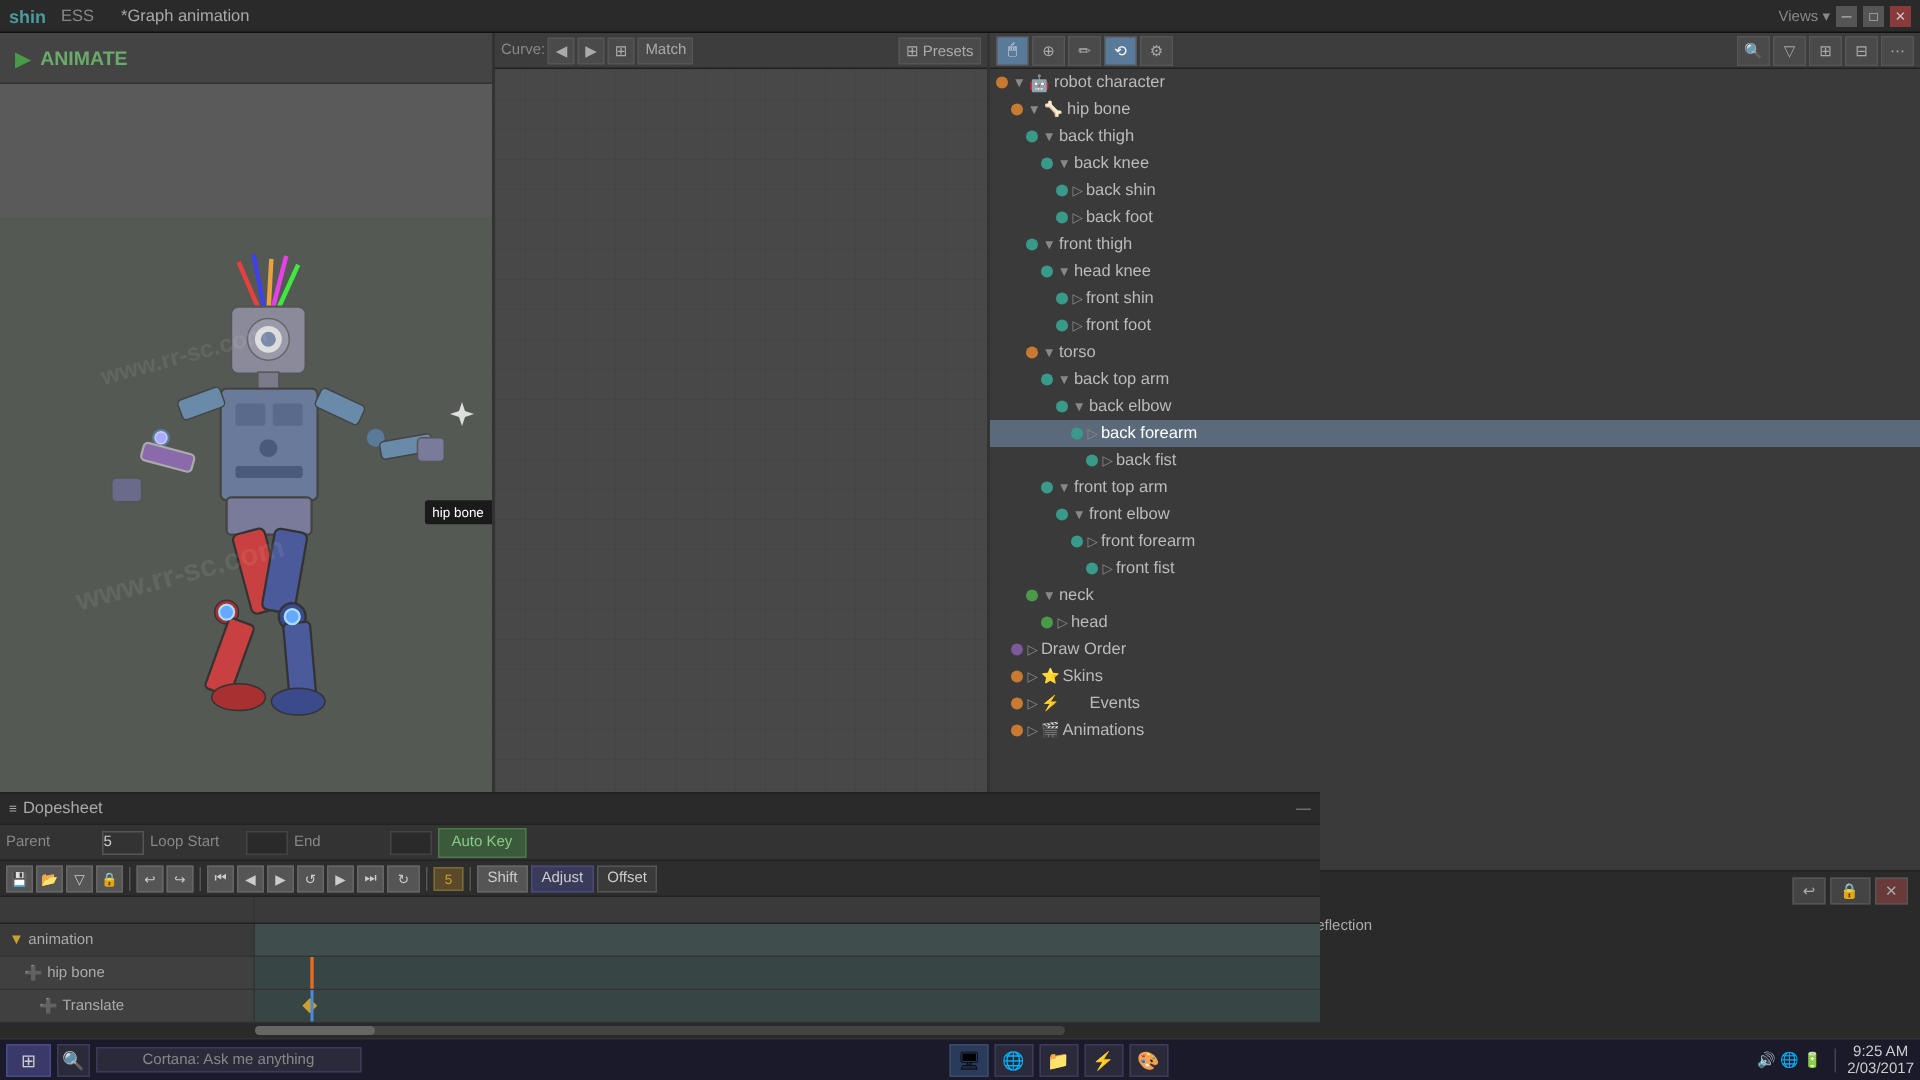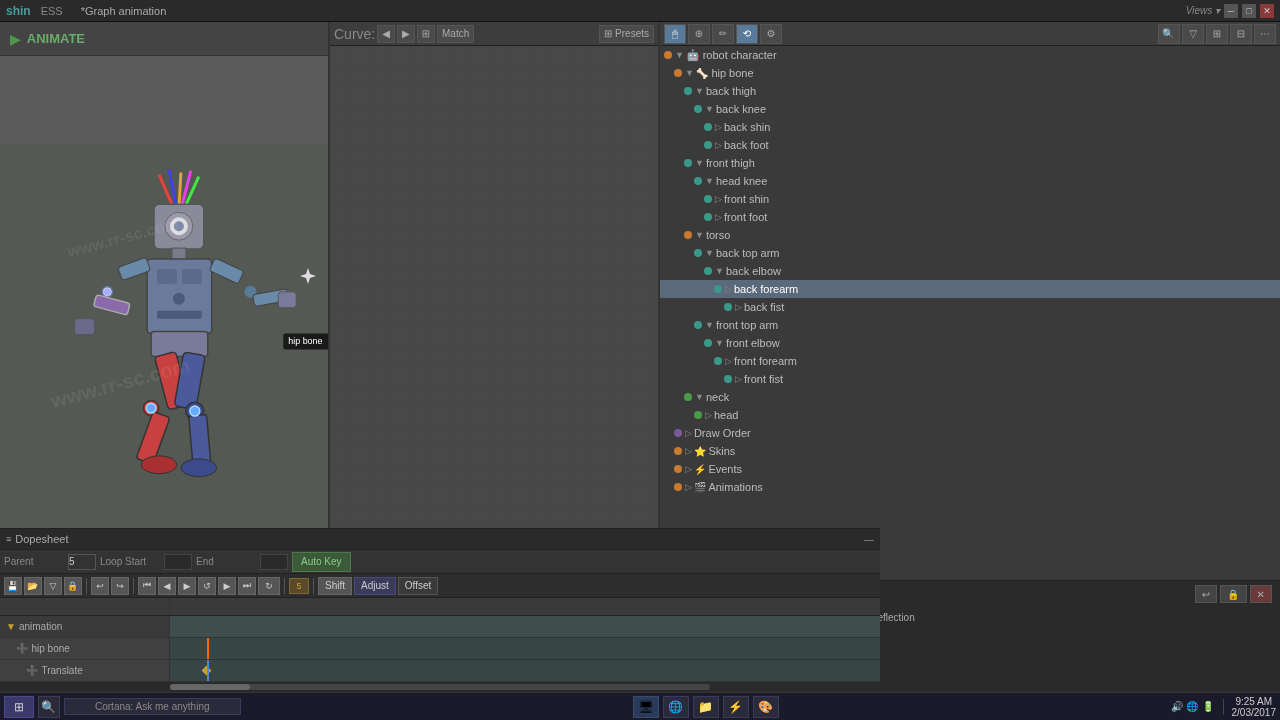--- a/index.html
+++ b/index.html
@@ -464,21 +464,21 @@
 </head>
 <body>
 
 <div id="topbar">
   <div class="left">
     <span style="color:#4a9a9a;font-size:12px;font-weight:bold;">shin</span>
     <span style="color:#888;font-size:11px;">ESS</span>
     <span style="color:#aaa;margin-left:8px;">*Graph animation</span>
   </div>
   <div class="right" style="font-size:10px;color:#888;">
-    <span style="cursor:pointer;font-style:italic;">Views ▾</span>
+    <span style="cursor:pointer;">Views ▾</span>
     <span class="win-btn">─</span>
     <span class="win-btn">□</span>
     <span class="win-btn" style="background:#8a3a3a;">✕</span>
   </div>
 </div>
 
 <div id="main-layout">
 
   <div id="left-panel">
 
@@ -654,21 +654,21 @@
             <div style="width:8px;height:8px;background:#5a5a9a;border-radius:50%;"></div>
           </div>
         </div>
       </div>
     </div>
   </div>
 
   <div id="middle-panel">
 
     <div id="graph-toolbar">
-      <span style="font-size:14px;color:#888;">Curve:</span>
+      <span style="font-size:10px;color:#888;">Curve:</span>
       <button class="g-btn">◀</button>
       <button class="g-btn">▶</button>
       <button class="g-btn">⊞</button>
       <button class="g-btn">Match</button>
       <div style="flex:1;"></div>
       <button class="g-btn">⊞ Presets</button>
     </div>
 
     <div id="graph-canvas">
       
@@ -879,21 +879,21 @@
         <div class="tree-dot orange"></div>
         <span class="tree-arrow">▷</span>
         <span style="font-size:10px;">⭐</span>
         <span style="margin-left:2px;">Skins</span>
       </div>
 
       <div class="tree-item" style="padding-left:14px;">
         <div class="tree-dot orange"></div>
         <span class="tree-arrow">▷</span>
         <span style="font-size:10px;">⚡</span>
-        <span style="margin-left:2px;">Events</span>
+        <span style="margin-left:20px;">Events</span>
       </div>
 
       <div class="tree-item" style="padding-left:14px;">
         <div class="tree-dot orange"></div>
         <span class="tree-arrow">▷</span>
         <span style="font-size:10px;">🎬</span>
         <span style="margin-left:2px;">Animations</span>
       </div>
     </div>
 

